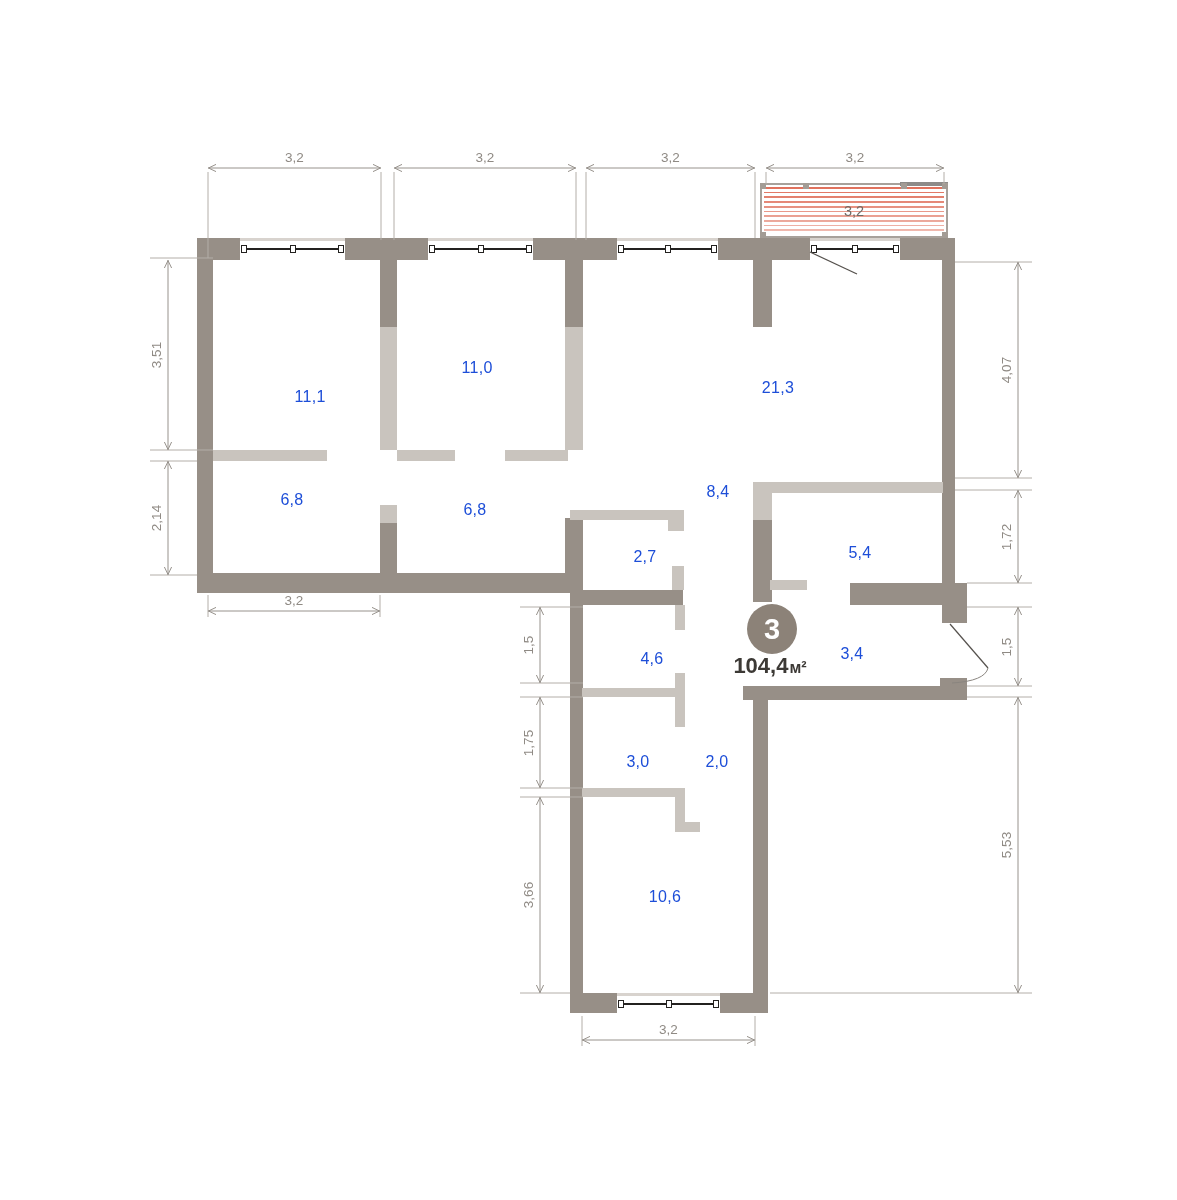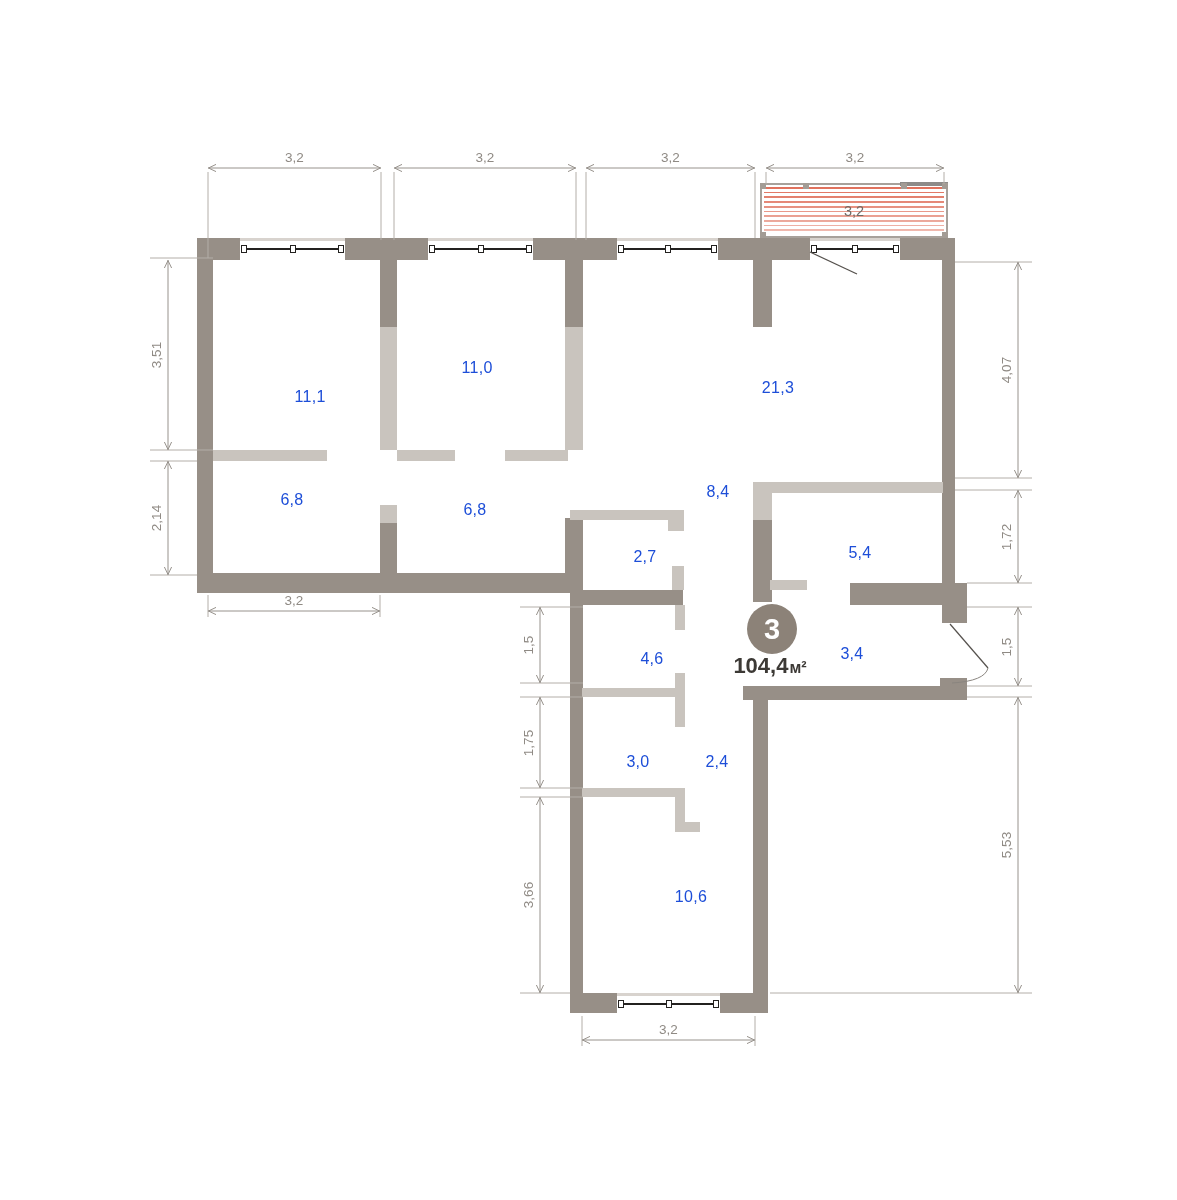--- a/index.html
+++ b/index.html
@@ -231,15 +231,15 @@
     <div class="room-label" style="left: 477px; top: 368px;">11,0</div>
     <div class="room-label" style="left: 778px; top: 388px;">21,3</div>
     <div class="room-label" style="left: 292px; top: 500px;">6,8</div>
     <div class="room-label" style="left: 475px; top: 510px;">6,8</div>
     <div class="room-label" style="left: 718px; top: 492px;">8,4</div>
     <div class="room-label" style="left: 645px; top: 557px;">2,7</div>
     <div class="room-label" style="left: 860px; top: 553px;">5,4</div>
     <div class="room-label" style="left: 652px; top: 659px;">4,6</div>
     <div class="room-label" style="left: 852px; top: 654px;">3,4</div>
     <div class="room-label" style="left: 638px; top: 762px;">3,0</div>
-    <div class="room-label" style="left: 717px; top: 762px;">2,4</div>
-    <div class="room-label" style="left: 691px; top: 897px;">10,6</div>
+    <div class="room-label" style="left: 717px; top: 762px;">2,0</div>
+    <div class="room-label" style="left: 665px; top: 897px;">10,6</div>
   </div>
 
 </body></html>

